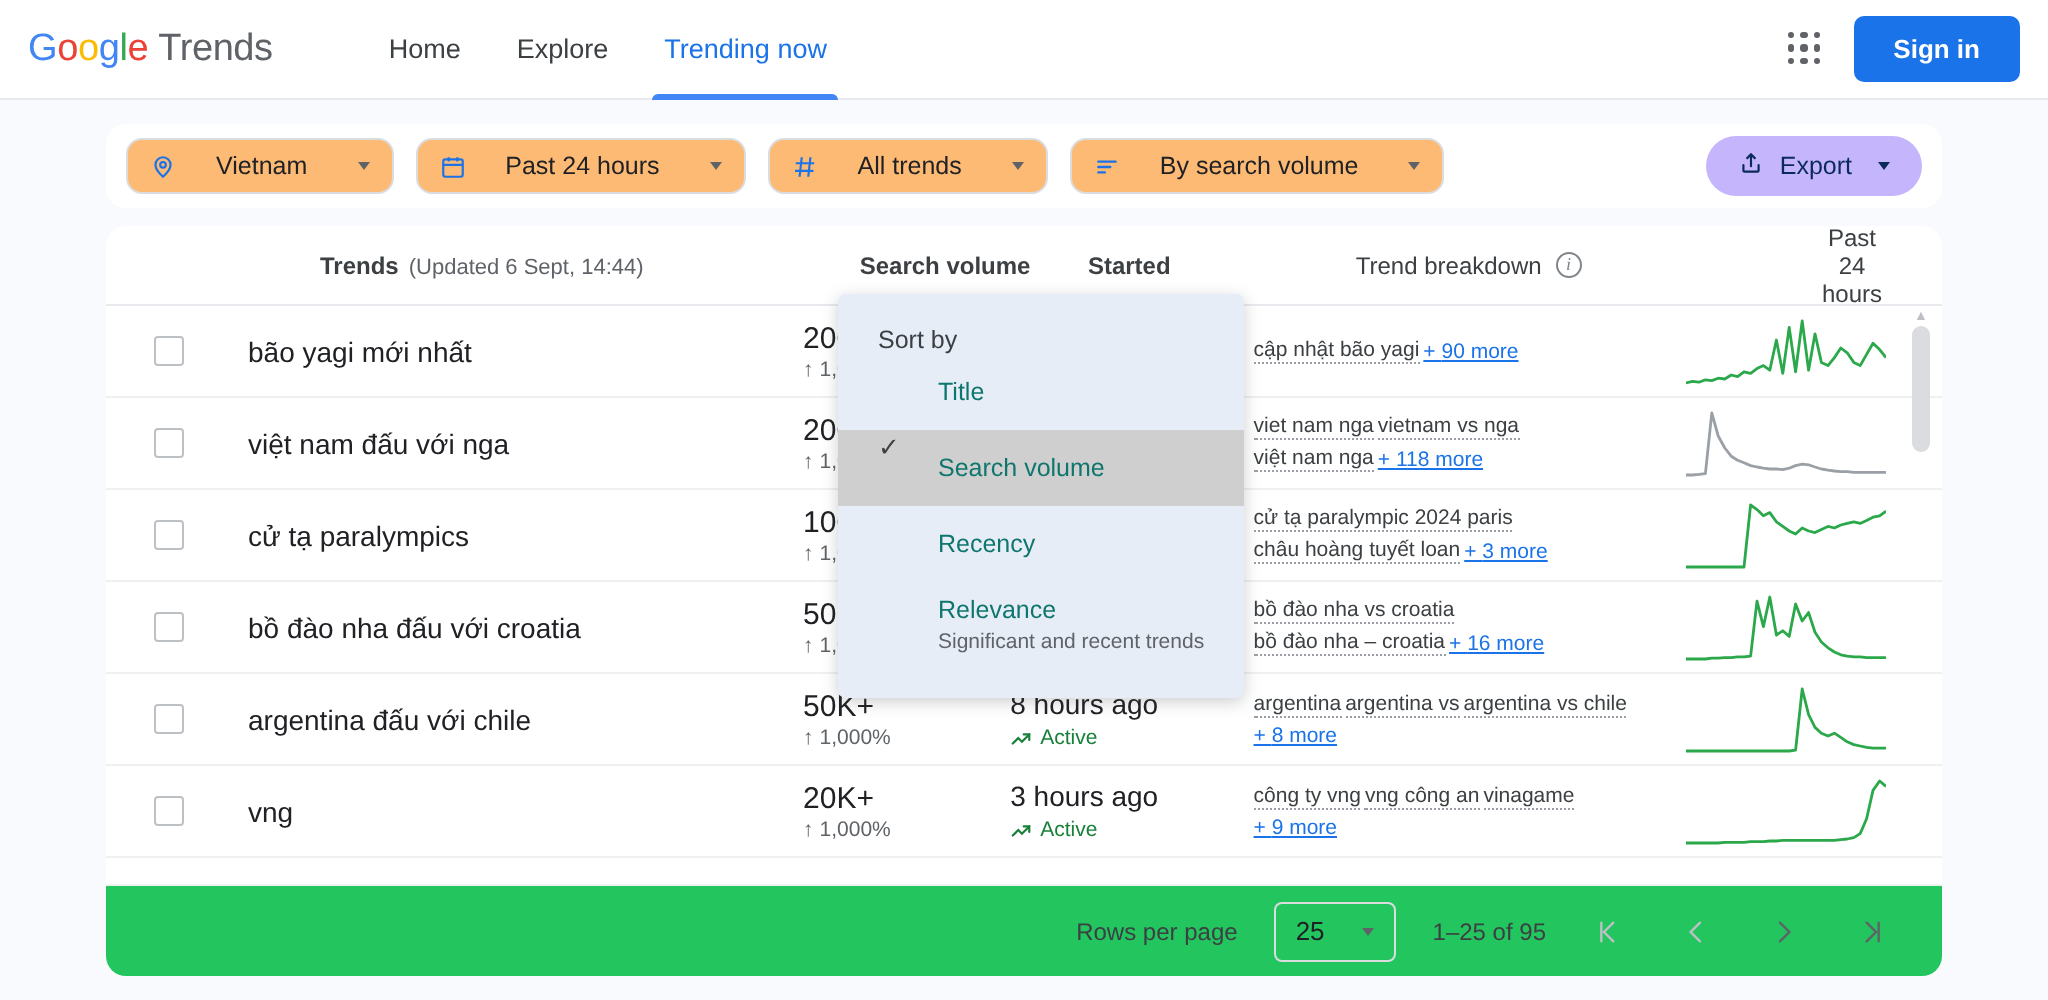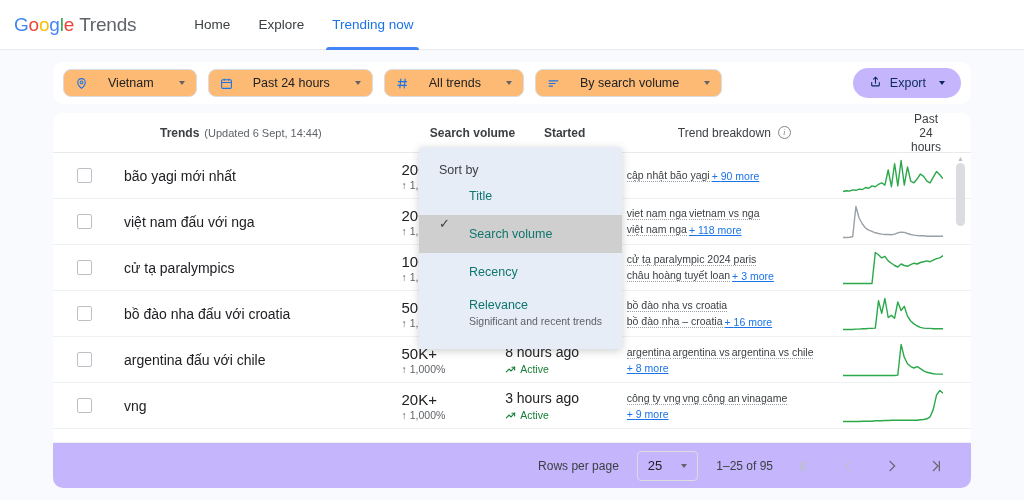--- a/index.html
+++ b/index.html
@@ -119,21 +119,21 @@
   .vscroll .arrow{ font-size:7px; color:#bdc1c6; line-height:8px;}
   .vscroll .track{ flex:1; width:9px; background:transparent; position:relative;}
   .vscroll .thumb{
     position:absolute; top:0; left:0; width:9px; height:63px;
     background:#dadce0; border-radius:5px;
   }
 
   
   .pagination{
     position:absolute; bottom:0; left:0; width:918px; height:46px;
-    background:#c4b5fd; display:flex; align-items:center; justify-content:flex-end;
+    background:#22c55e; display:flex; align-items:center; justify-content:flex-end;
     gap:18px; padding-right:22px; border-top:1px solid #eef0f2;
   }
   .rpp-label{ font-size:12px; color:#3c4043;}
   .rpp-select{
     display:inline-flex; align-items:center; gap:14px;
     border:1px solid #dadce0; border-radius:4px; height:30px; padding:0 10px;
     font-size:13px; color:#202124; cursor:pointer;
   }
   .range{ font-size:12px; color:#3c4043; }
   .pgbtn{ width:26px;height:26px; display:flex;align-items:center;justify-content:center;
@@ -181,20 +181,34 @@
         <span>Home</span>
       </div>
       <div class="nav-item">
         <span>Explore</span>
       </div>
       <div class="nav-item active">
         <span>Trending now</span>
       </div>
     </div>
 
+    <div class="topright">
+      <div class="apps-grid">
+        <i></i>
+          <i></i>
+          <i></i>
+          <i></i>
+          <i></i>
+          <i></i>
+          <i></i>
+          <i></i>
+          <i></i>
+      </div>
+      <button class="signin">Sign in</button>
+    </div>
   </div>
 
   <div class="body-area">
 
     <div class="filterbar">
 
       <div class="chip">
         <span class="ic">
           <svg width="13" height="13" viewBox="0 0 24 24" fill="none" stroke="#1a73e8" stroke-width="2">
             <path d="M12 21s7-6.2 7-11a7 7 0 1 0-14 0c0 4.8 7 11 7 11z"></path>

